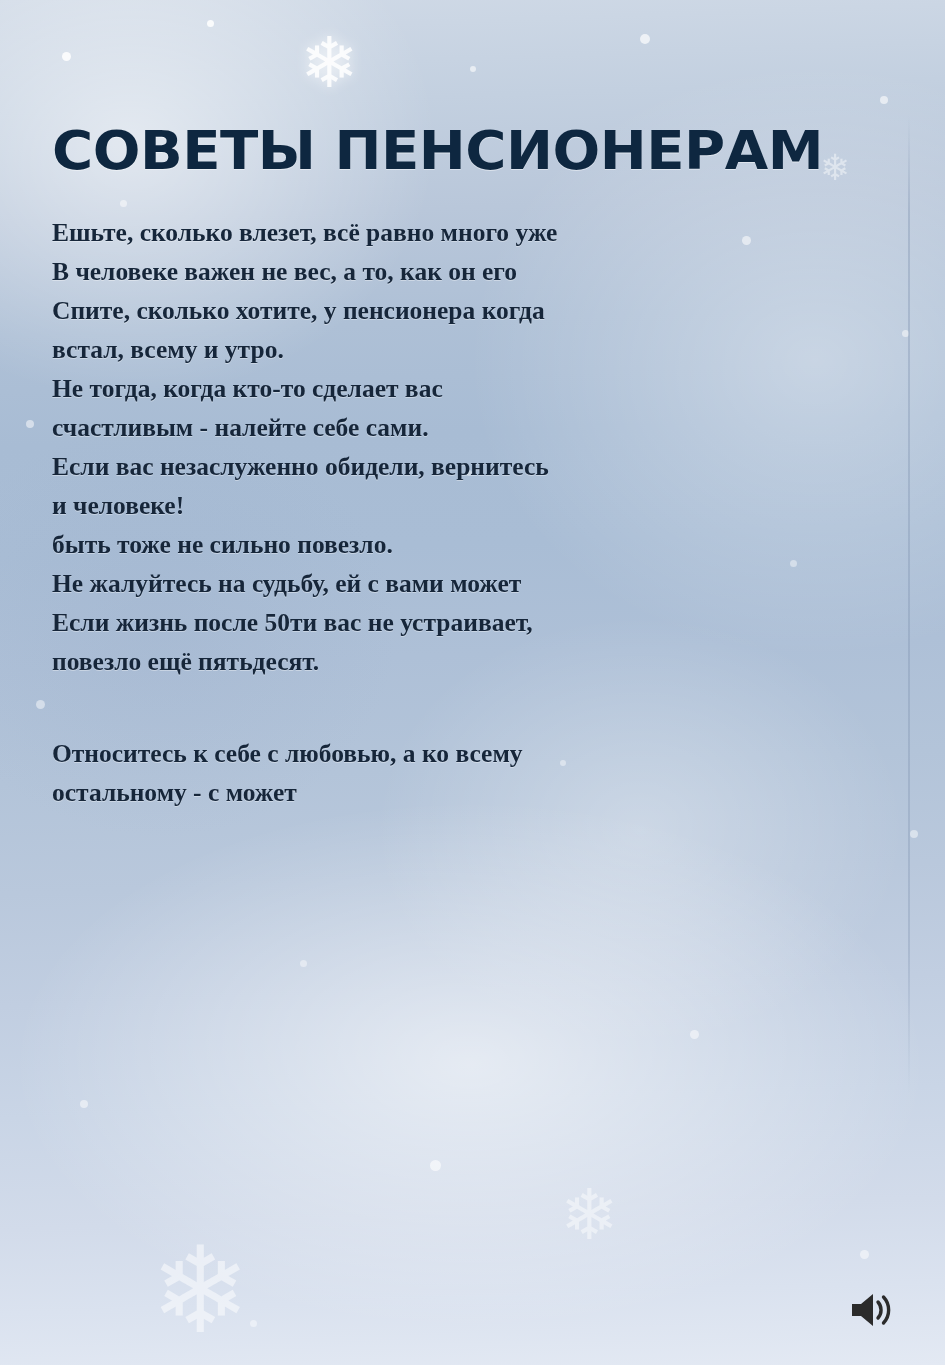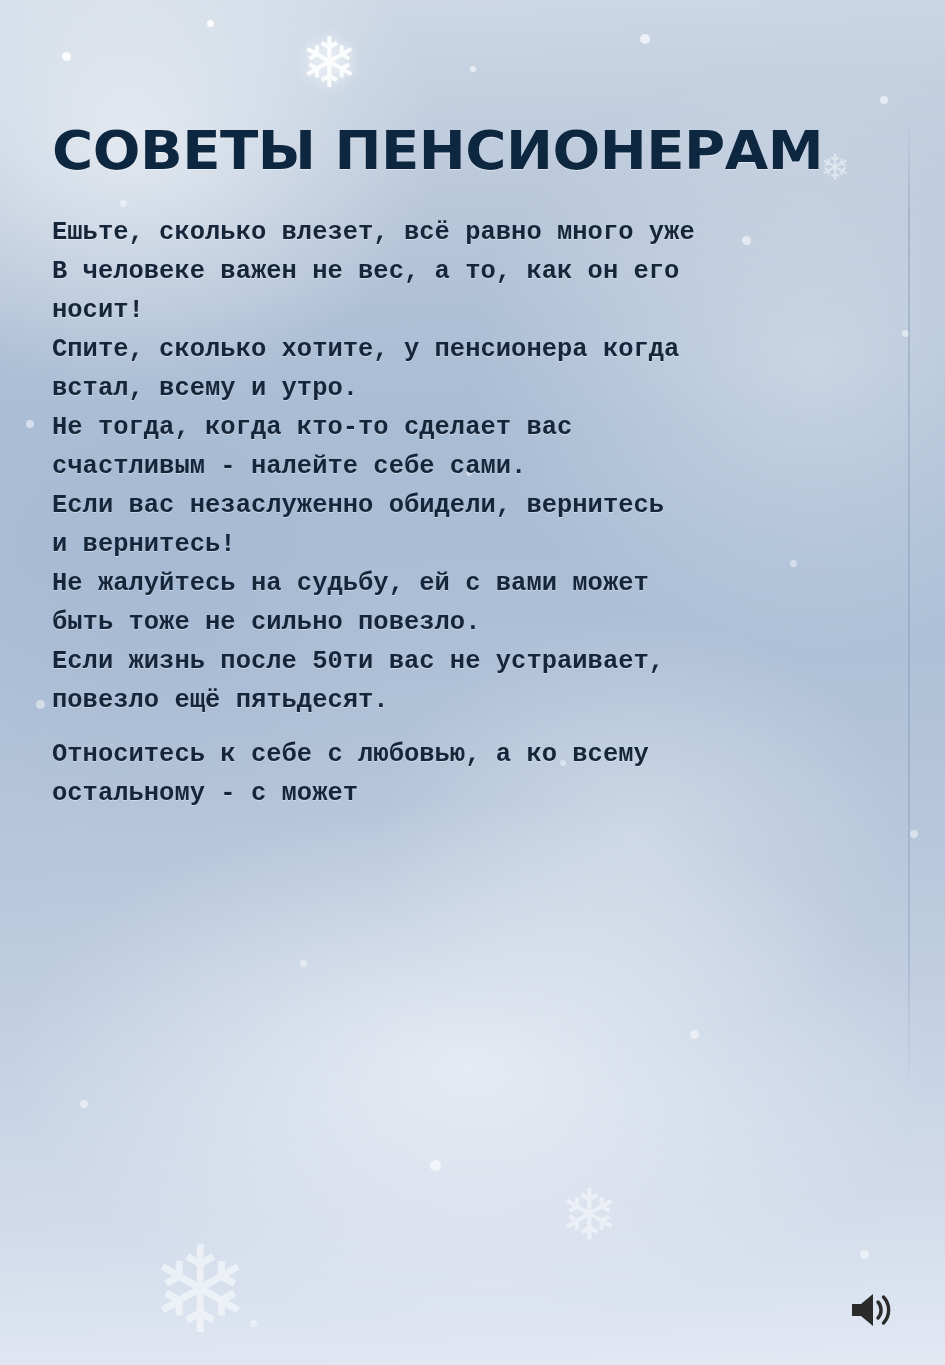--- a/index.html
+++ b/index.html
@@ -118,32 +118,32 @@
     transform-origin: left center;
     text-shadow: 0 1px 0 rgba(255,255,255,0.45);
     white-space: nowrap;
   }
 
   .lines {
     display: block;
   }
 
   .line {
-    font-family: Liberation Mono, monospace;
+    font-family: Liberation Serif, serif;
     font-weight: 700;
     font-size: 25.5px;
     line-height: 34px;
     color: #16263a;
     margin: 0 0 5px 0;
     max-width: 832px;
     text-shadow: 0 1px 0 rgba(255,255,255,0.35);
   }
 
   .line.spaced {
-    margin-top: 20px;
+    margin-top: 58px;
   }
 
   .speaker {
     position: absolute;
     right: 46px;
     bottom: 26px;
     width: 58px;
     height: 58px;
     display: flex;
     align-items: center;
@@ -190,29 +190,28 @@
 
   <div class="edge-rule"></div>
 
   <div class="content">
 
     <h1 class="title">СОВЕТЫ ПЕНСИОНЕРАМ</h1>
 
     <div class="lines">
       <p class="line">Ешьте, сколько влезет, всё равно много уже</p>
       <p class="line">В человеке важен не вес, а то, как он его</p>
-      <p class="line">носит!</p>
       <p class="line">Спите, сколько хотите, у пенсионера когда</p>
       <p class="line">встал, всему и утро.</p>
       <p class="line">Не тогда, когда кто-то сделает вас</p>
       <p class="line">счастливым - налейте себе сами.</p>
       <p class="line">Если вас незаслуженно обидели, вернитесь</p>
-      <p class="line">и вернитесь!</p>
+      <p class="line">и человеке!</p>
+      <p class="line">быть тоже не сильно повезло.</p>
       <p class="line">Не жалуйтесь на судьбу, ей с вами может</p>
-      <p class="line">быть тоже не сильно повезло.</p>
       <p class="line">Если жизнь после 50ти вас не устраивает,</p>
       <p class="line">повезло ещё пятьдесят.</p>
     </div>
 
     <div class="lines">
       <p class="line spaced">Относитесь к себе с любовью, а ко всему</p>
       <p class="line">остальному - с может</p>
     </div>
 
   </div>

